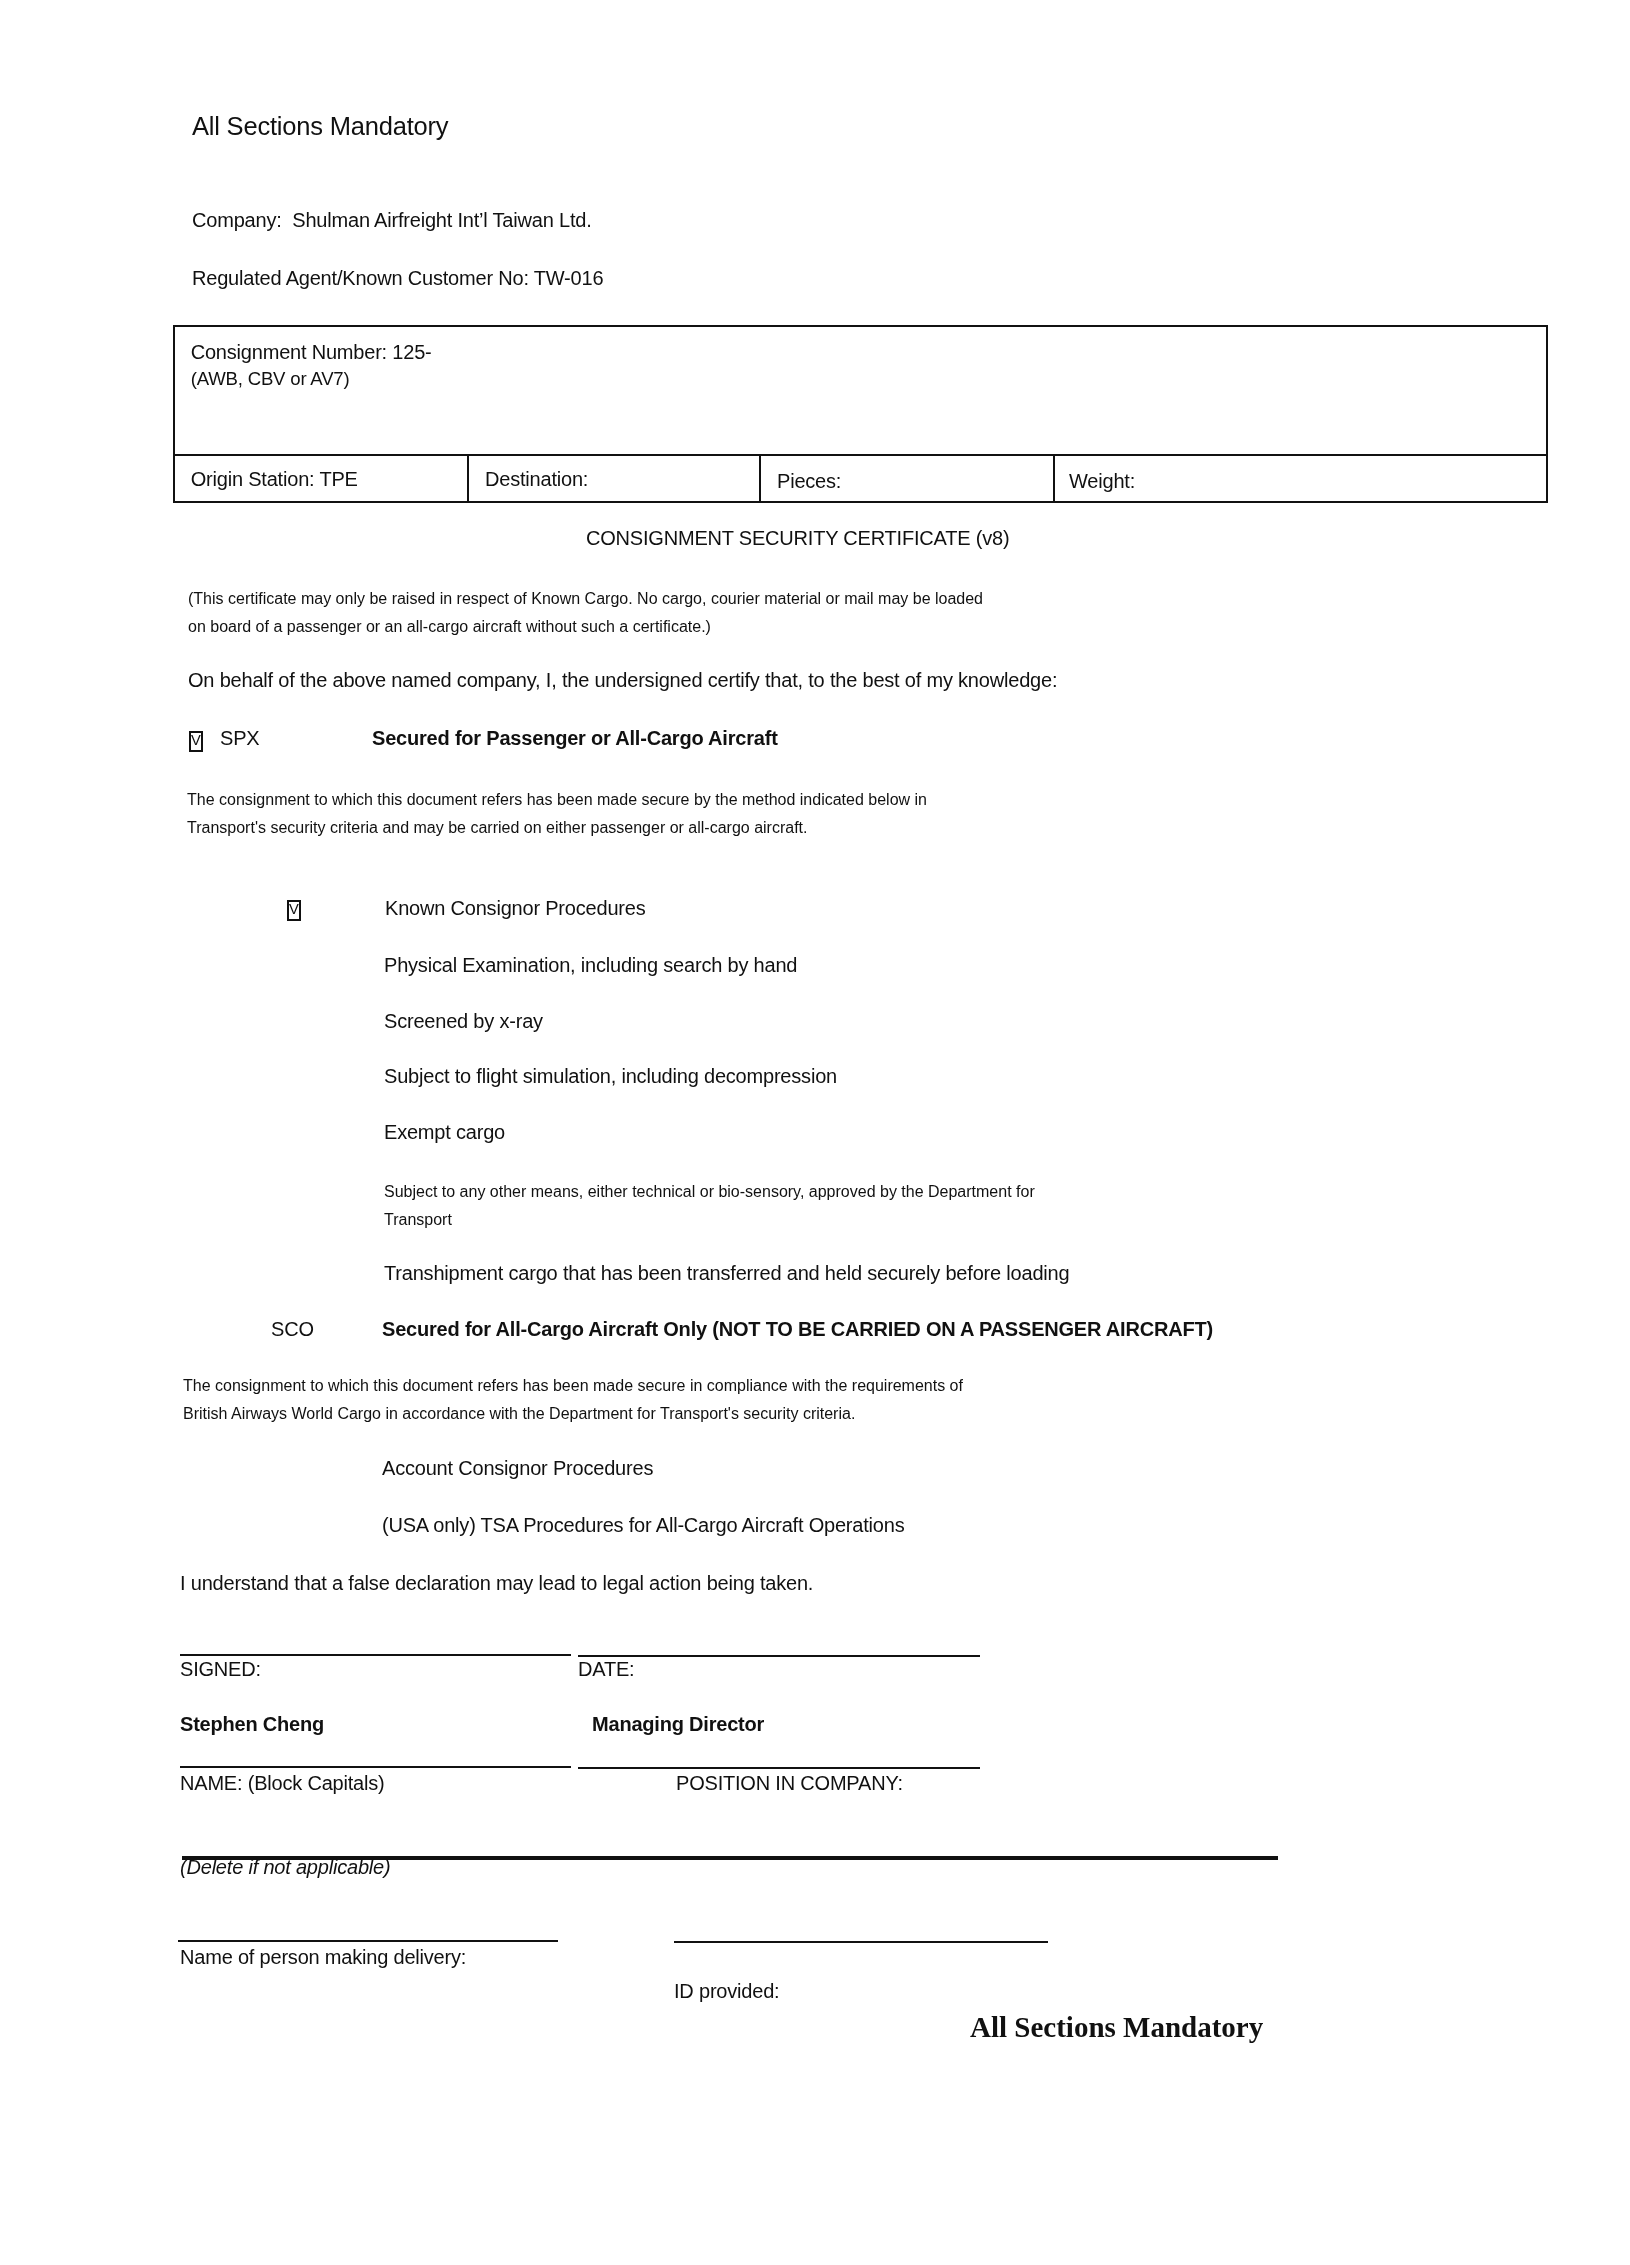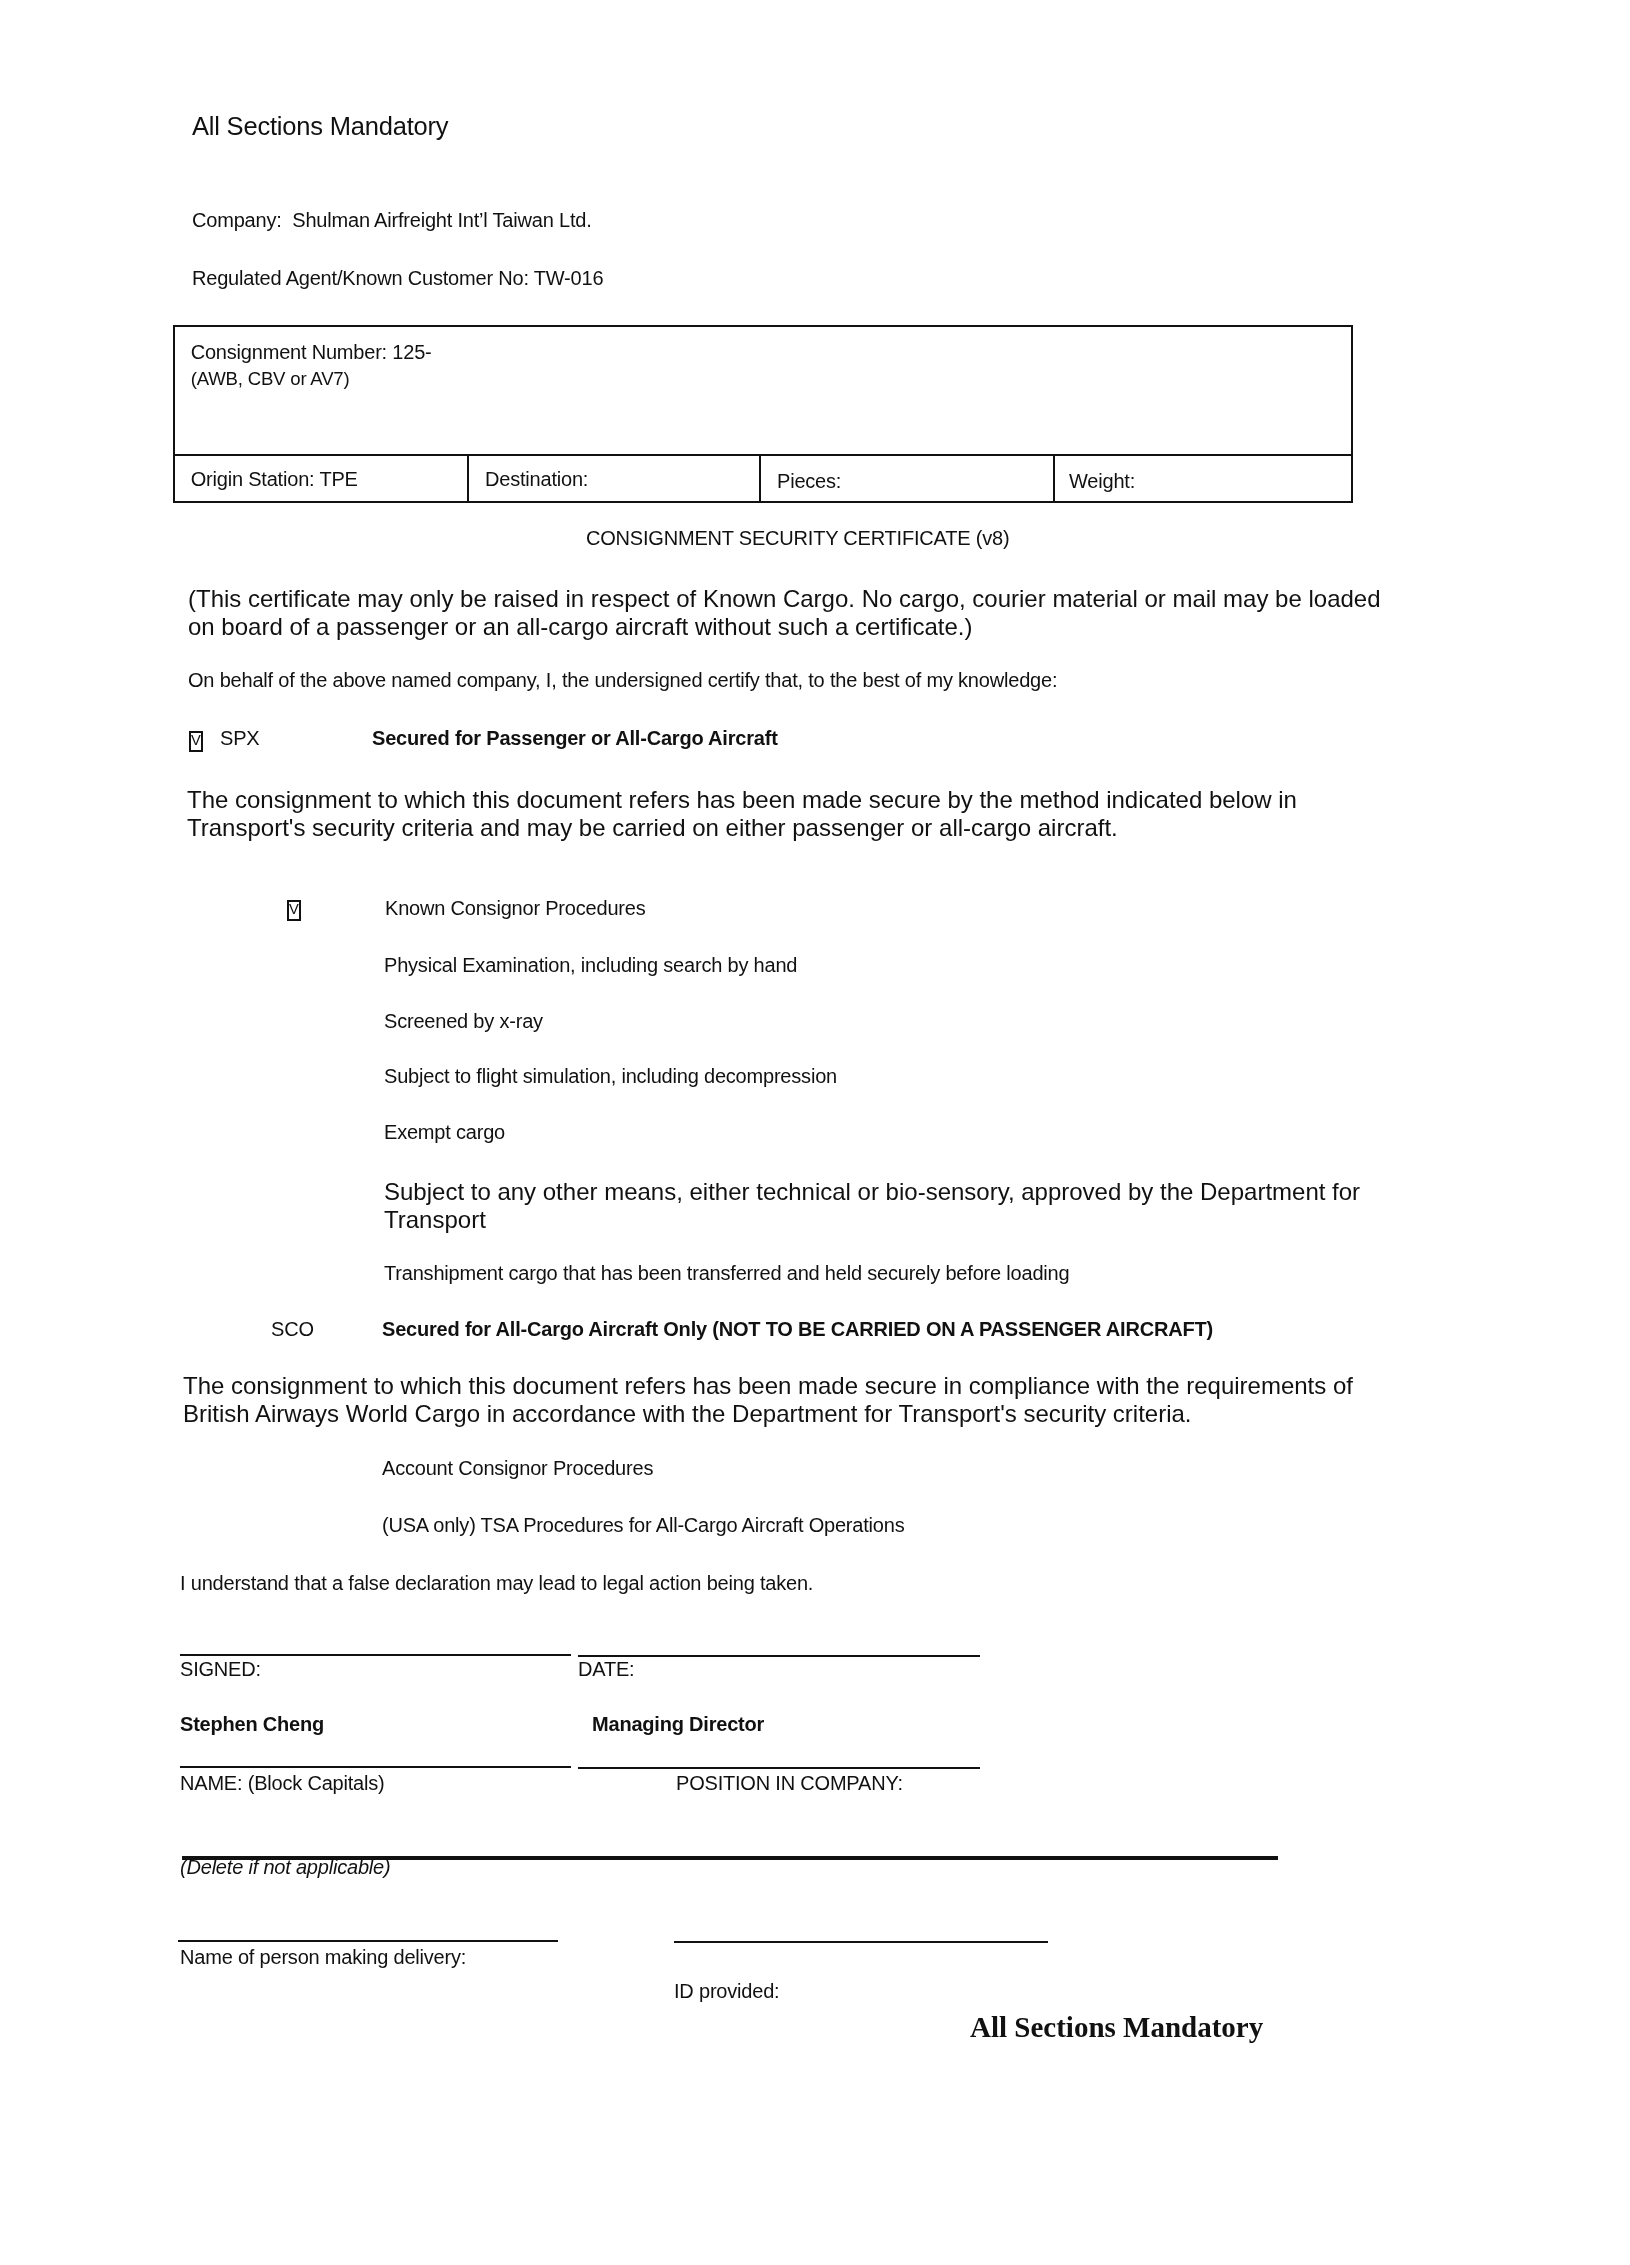--- a/index.html
+++ b/index.html
@@ -9,37 +9,37 @@
   .t { font-family: "Liberation Sans", sans-serif; font-size: 20px; letter-spacing: -0.2px; transform-origin: left top; }
   .tsm { font-size: 18.6px; }
   .bold { font-weight: bold; }
   .ital { font-style: italic; }
   .serif { font-family: "Liberation Serif", serif; }
   .box { position: absolute; border: 2px solid #111; box-sizing: border-box; }
   .cell { position: absolute; border-left: 2px solid #111; top: 0; bottom: 0; }
   .hline { position: absolute; background: #111; height: 2px; }
   .chk { position: absolute; width: 13.7px; height: 20.6px; border: 2px solid #111; box-sizing: border-box;
          font-size: 14.7px; line-height: 15.7px; text-align: center; font-family: "Liberation Sans", sans-serif; }
-  .para { position: absolute; font-family: "Liberation Sans", sans-serif; font-size: 24px; line-height: 28px; }
+  .para { position: absolute; font-family: "Liberation Sans", sans-serif; font-size: 16px; line-height: 28px; }
 </style>
 </head>
 <body>
 
 <div class="abs t" style="left:192px;top:112px;font-size:25.5px;">All Sections Mandatory</div>
 
 <div class="abs t" style="left:192px;top:209px;">
   <span>Company:</span>&nbsp;
   <span>Shulman Airfreight Int’l Taiwan Ltd.</span>
 </div>
 <div class="abs t" style="left:192px;top:267px;">
   <span>Regulated Agent/Known Customer No:</span>
   <span>TW-016</span>
 </div>
 
-<div class="box" style="left:173px;top:325px;width:1180px;height:178px;padding-left:21px;">
+<div class="box" style="left:173px;top:325px;width:1375px;height:178px;padding-left:21px;">
   <div class="abs t" style="left:15.7px;top:13.7px;">
     <span>Consignment Number:</span>
     <span>125-</span>
   </div>
   <div class="abs t tsm" style="left:15.7px;top:41px;">(AWB, CBV or AV7)</div>
 
   <div class="hline" style="left:0;right:0;top:127px;"></div>
   <div style="position:absolute;left:0;right:0;top:129px;bottom:0;text-align:right;">
     <div class="abs t" style="left:15.7px;top:11.8px;">
       <span>Origin Station:</span>

